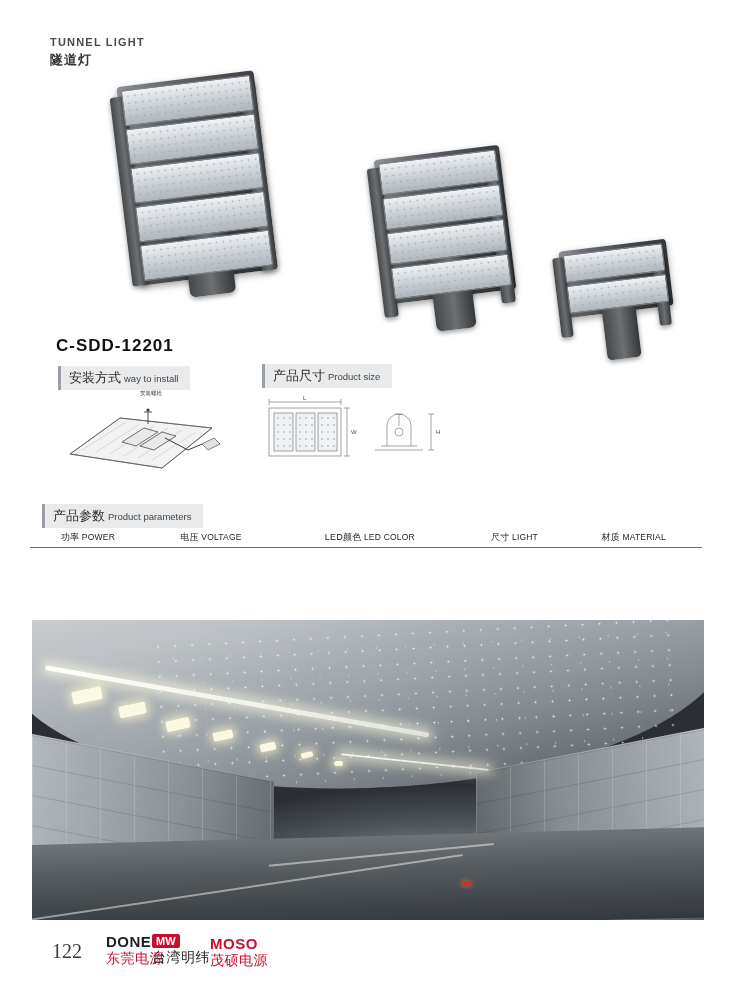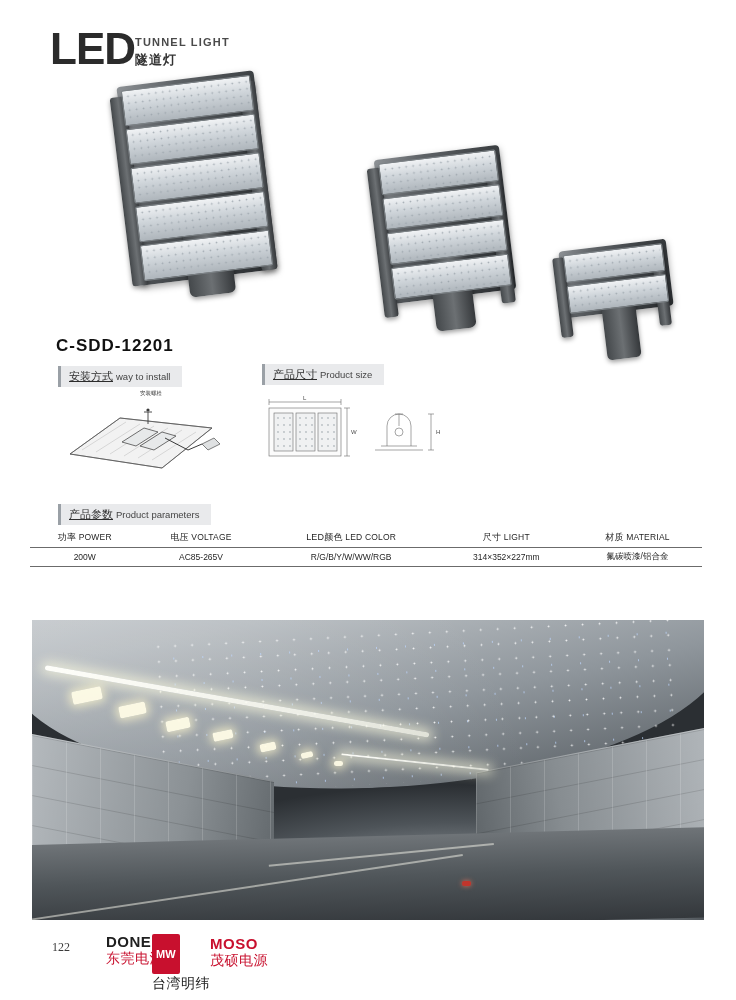--- a/index.html
+++ b/index.html
@@ -113,26 +113,26 @@
   
   .tag {
     position: absolute;
     background: #e9eaec;
     border-left: 3px solid #9aa0a6;
     padding: 3px 12px 3px 8px;
     font-size: 10px;
     color: #2d2d2d;
     white-space: nowrap;
   }
-  .tag .cn { font-size: 11px; text-decoration: underline; }
+  .tag .cn { font-size: 13px; }
   .tag .en { font-size: 9.5px; color: #444; margin-left: 3px; }
 
   .tag-install { left: 58px; top: 366px; }
   .tag-size { left: 262px; top: 364px; }
-  .tag-params { left: 58px; top: 504px; }
+  .tag-params { left: 42px; top: 504px; }
 
   
   .install-box {
     position: absolute;
     left: 62px;
     top: 390px;
     width: 190px;
     height: 100px;
   }
   .install-label {
@@ -304,21 +304,21 @@
     position: absolute;
     left: 0;
     bottom: 24px;
     width: 736px;
     height: 46px;
   }
   .page-num {
     position: absolute;
     left: 52px;
     top: 10px;
-    font-size: 12px;
+    font-size: 20px;
     color: #3a3a3a;
     font-family: "Liberation Serif", serif;
   }
   .brand {
     position: absolute;
     display: flex;
     align-items: center;
     gap: 5px;
   }
   .brand-done { left: 106px; top: 4px; }
@@ -336,32 +336,31 @@
     margin-top: 2px;
     letter-spacing: .5px;
   }
   .red { color: #c8102e; }
   .dark { color: #1f1f1f; }
   .chip-red {
     background: #c8102e;
     color: #fff;
     font-size: 11px;
     font-weight: bold;
-    padding: 14px 4px;
+    padding: 1px 4px;
     border-radius: 2px;
   }
   .stack { display: flex; flex-direction: column; align-items: flex-start; }
 </style>
 </head>
 <body>
 
 <div class="page">
 
   <div class="header">
-    <div class="led-word">LED</div>
     <div class="header-sub">
       <div class="header-en">TUNNEL LIGHT</div>
       <div class="header-cn">隧道灯</div>
     </div>
   </div>
 
   <div class="hero">
 
     <div class="lamp lamp-a">
       <div class="bracket" style="left:-8px; top:10px; width:16px; height:190px;"></div>
@@ -534,27 +533,20 @@
           <span class="cn">尺寸</span>
           <span>LIGHT</span>
         </th>
         <th>
           <span class="cn">材质</span>
           <span>MATERIAL</span>
         </th>
       </tr>
     </thead>
     <tbody>
-      <tr>
-        <td>200W</td>
-        <td>AC85-265V</td>
-        <td>R/G/B/Y/W/WW/RGB</td>
-        <td>314×352×227mm</td>
-        <td>氟碳喷漆/铝合金</td>
-      </tr>
     </tbody>
   </table>
 
   <div class="photo">
     <div class="tunnel-sky"></div>
     <div class="ceiling"></div>
     <div class="stars"></div>
 
     <div class="wall-l">
         <div class="wall-tiles"></div>

